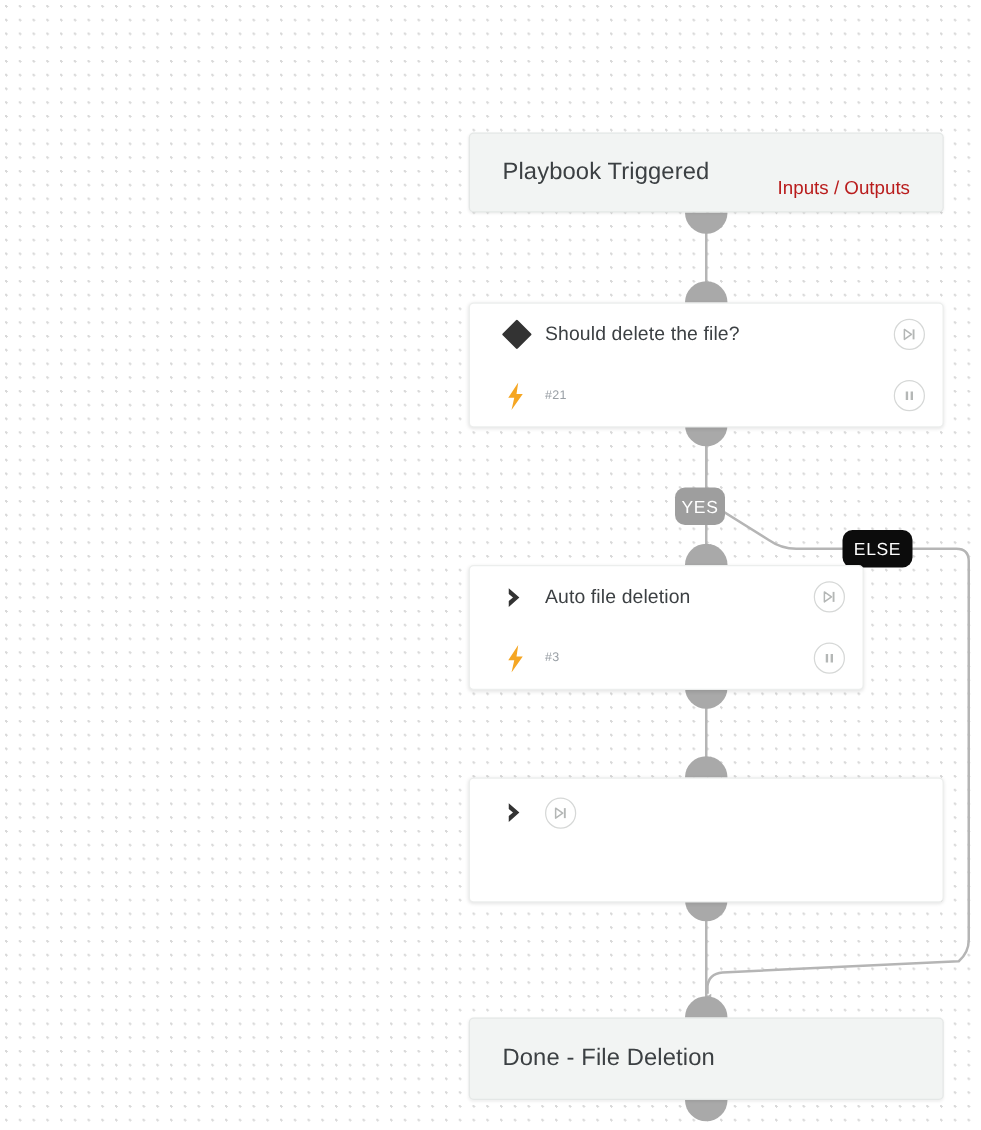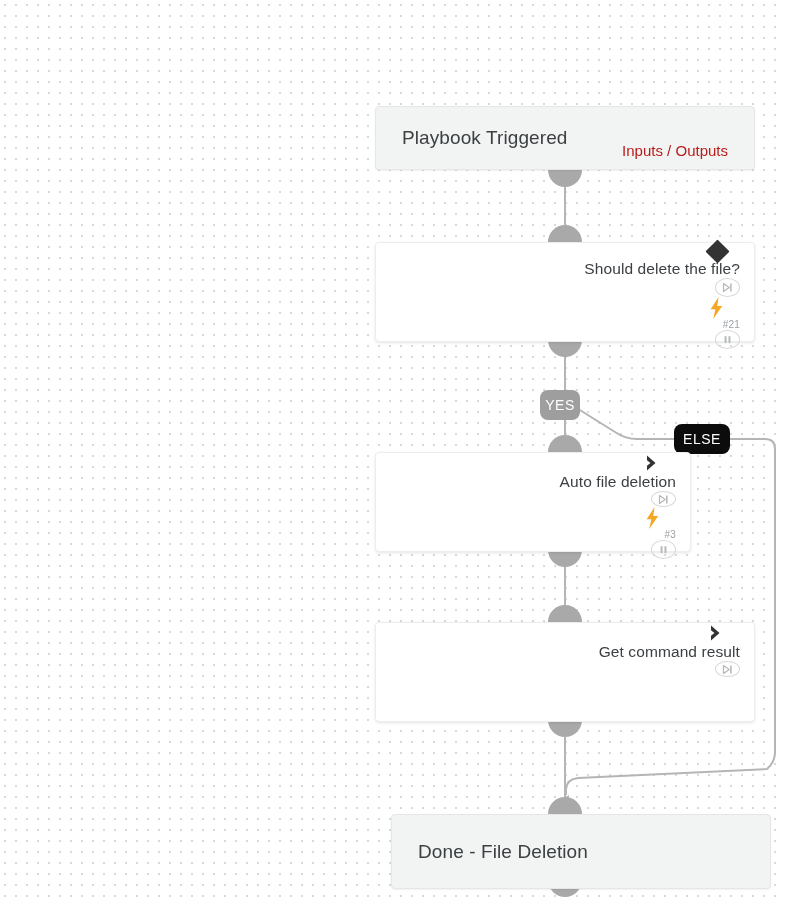--- a/index.html
+++ b/index.html
@@ -68,23 +68,22 @@
   
   .node.card {
     background: #ffffff;
     border: 1px solid #eceeed;
     box-shadow: 0 1px 3px rgba(0,0,0,0.10);
     display: flex;
     flex-direction: column;
   }
   .card-row {
     display: flex;
-    align-items: flex-end;
+    align-items: center;
     box-sizing: border-box;
-    flex-direction: column;
   }
   .card-row.top {
     height: 54px;
     padding: 0 14px 0 14px;
   }
   .card-row.bottom {
     height: 52px;
     padding: 0 14px 0 14px;
   }
 
@@ -301,27 +300,26 @@
     </div>
   </div>
 
   <div class="node card" style="left:375px; top:622px; width:380px; height:100px;">
     <div class="card-row top">
       <span class="glyph-slot">
         <svg class="chevron-icon" viewBox="0 0 20 20">
           <path d="M4,2.5 L12.5,10 L4,17.5 L4,12.8 L7.4,10 L4,7.2 Z" fill="#333333"></path>
         </svg>
       </span>
-      <span class="card-title">Get command result</span>
       <span class="ctrl-btn">
         <svg width="13" height="13" viewBox="0 0 13 13">
           <path d="M2.5,2.5 L8.2,6.5 L2.5,10.5 Z" fill="none" stroke="#b4b7b6" stroke-width="1.2" stroke-linejoin="round"></path>
           <rect x="9.1" y="2.5" width="1.5" height="8" fill="#b4b7b6"></rect>
         </svg>
       </span>
     </div>
   </div>
 
-  <div class="node terminal" style="left:375px; top:814px; width:380px; height:75px;margin-left:16px;">
+  <div class="node terminal" style="left:375px; top:814px; width:380px; height:66px;">
     <span class="terminal-title">Done - File Deletion</span>
   </div>
 
 </div>
 
 </body></html>

